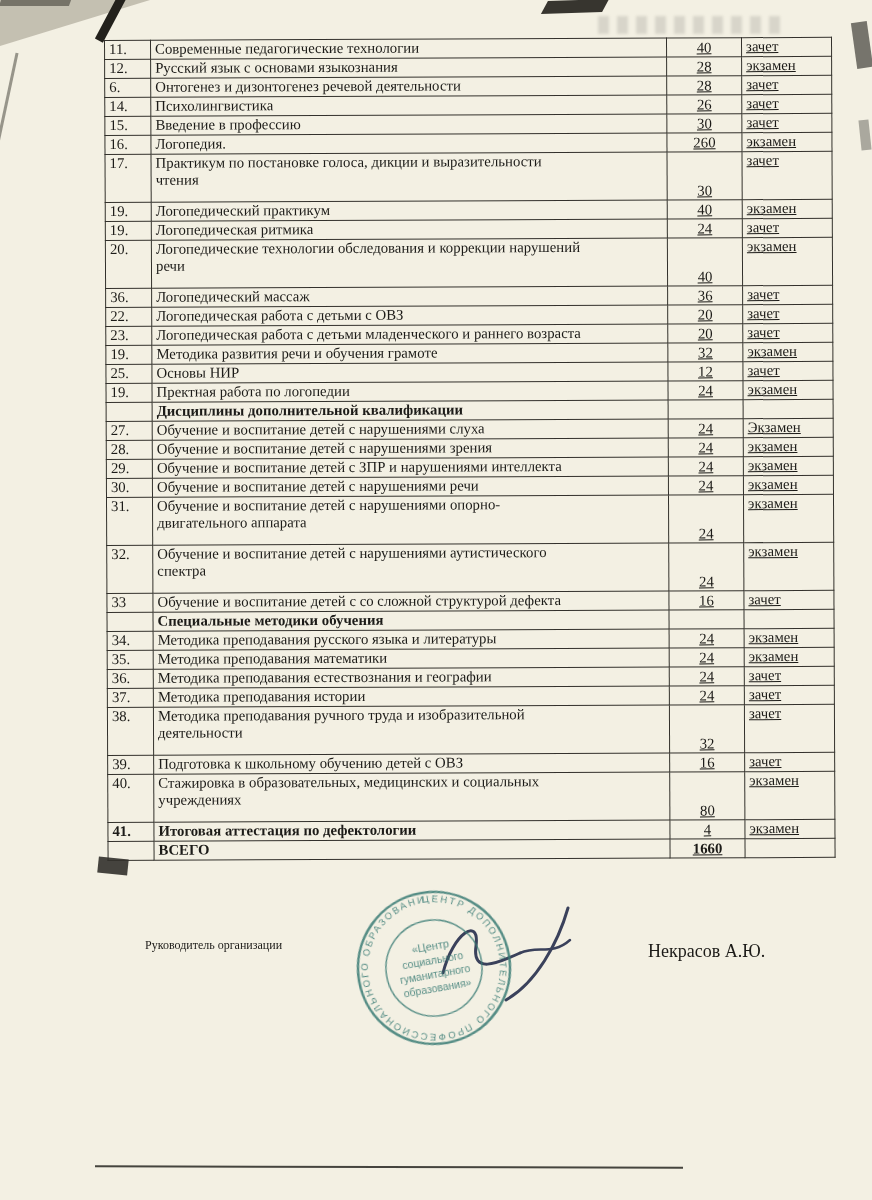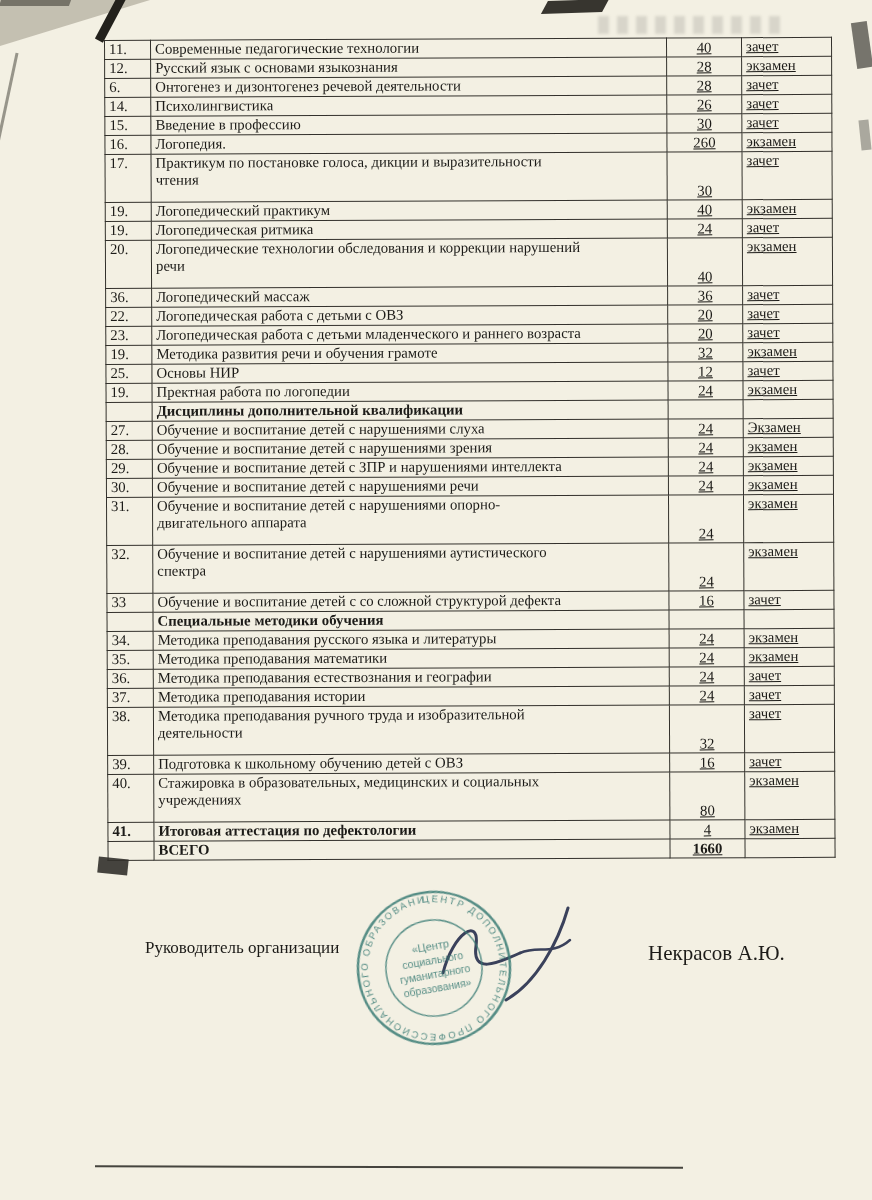--- a/index.html
+++ b/index.html
@@ -28,22 +28,22 @@
   td.num{text-align:left;padding-left:7px;vertical-align:top;}
   td.name{vertical-align:top;white-space:pre-line;padding-left:6px;}
   td.hours{text-align:center;vertical-align:bottom;text-decoration:underline;}
   td.exam{text-align:left;vertical-align:top;text-decoration:underline;}
   tr.row{height:19px;}
   tr.tall{height:48px;}
   tr.section td.name{font-weight:bold;}
   tr.bold td.num, tr.bold td.name{font-weight:bold;}
   tr.total td.name, tr.total td.hours{font-weight:bold;}
   
-  .role-label{position:absolute;left:145px;top:938px;font-size:17px;}
-  .name-label{position:absolute;left:648px;top:941px;font-size:21px;font-family:Liberation Serif, serif;}
+  .role-label{position:absolute;left:145px;top:938px;font-size:12px;}
+  .name-label{position:absolute;left:648px;top:941px;font-size:18px;font-family:Liberation Serif, serif;}
   .signature-svg{position:absolute;left:418px;top:898px;opacity:.92;}
   .stamp-svg{position:absolute;left:352px;top:886px;transform:rotate(-10deg);filter:blur(.4px);opacity:.85;}
   .bottom-rule{position:absolute;left:95px;top:1166px;width:588px;height:2px;background:#45443e;transform:rotate(.15deg);}
   
   .artifact{position:absolute;pointer-events:none;}
   .fold-shadow{left:0;top:0;width:0;height:0;border-top:46px solid rgba(120,114,98,.38);border-right:150px solid transparent;}
   .corner-streak{left:108px;top:-14px;width:9px;height:58px;background:#23211c;transform:rotate(28deg);}
   .top-edge{left:0;top:0;width:70px;height:6px;background:rgba(40,38,32,.5);transform:skewX(-20deg);}
   .left-fold{left:6px;top:52px;width:3px;height:92px;background:rgba(60,58,50,.5);transform:rotate(12deg);}
   .top-wedge{left:545px;top:0;width:60px;height:13px;background:#15140f;transform:skewX(-30deg) rotate(-2deg);opacity:.85;}

